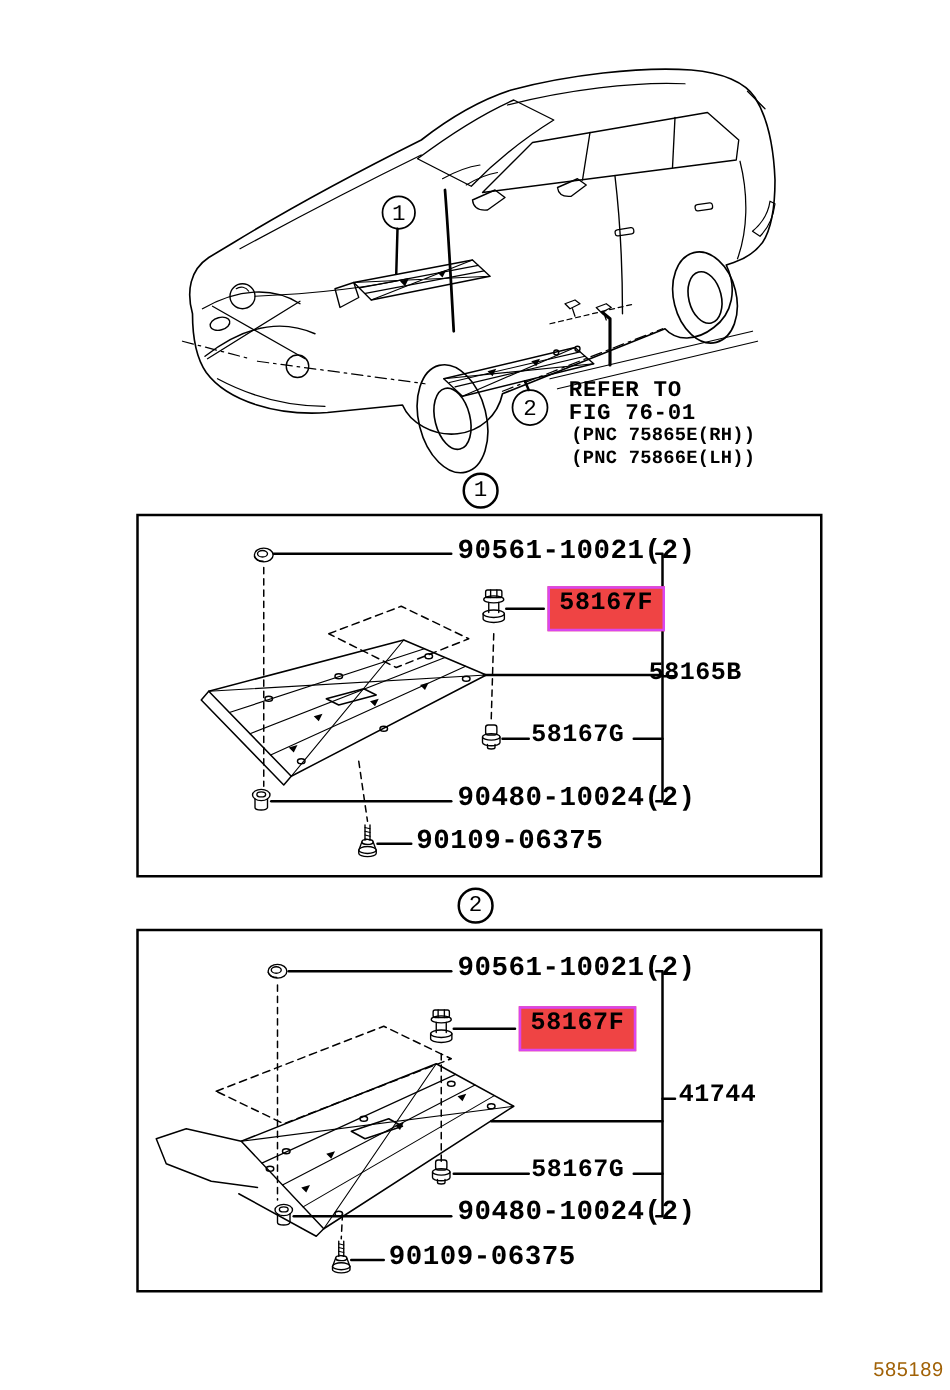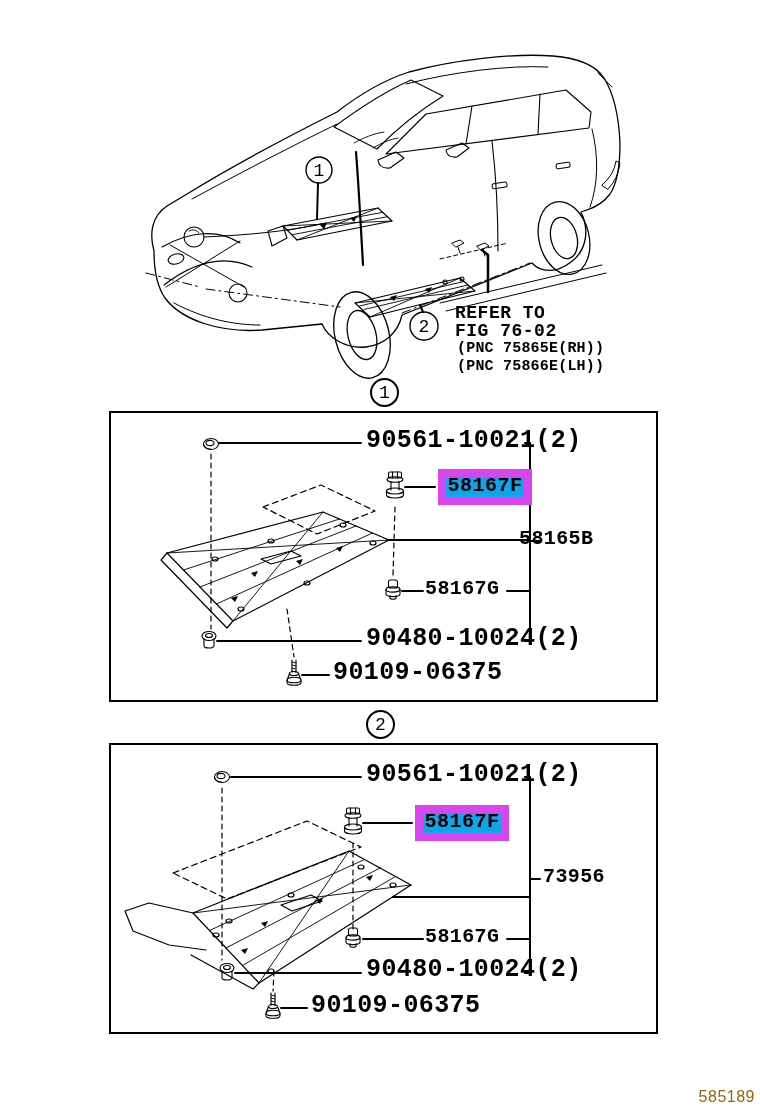--- a/index.html
+++ b/index.html
@@ -1,26 +1,26 @@
 <!DOCTYPE html>
 <html><head>
 <meta charset="utf-8">
 <style>
   html,body{margin:0;padding:0;background:#fff;}
   .page{position:relative;width:760px;height:1112px;background:#fff;overflow:hidden;
         font-family:"Liberation Mono","DejaVu Sans Mono",monospace;color:#000;}
   svg{display:block;}
   .abs{position:absolute;}
   
-  .pn{position:absolute;font-weight:700;font-size:25px;line-height:20px;white-space:nowrap;
+  .pn{position:absolute;font-weight:700;font-size:22px;line-height:20px;white-space:nowrap;
       letter-spacing:0.4px;color:#000;}
   .pn-big{font-size:20px;}
   
-  .hl{position:absolute;box-sizing:border-box;width:94px;height:36px;border:8px solid #d946ef;
-      background:#0ea5e9;display:flex;align-items:flex-end;justify-content:center;
+  .hl{position:absolute;box-sizing:border-box;width:94px;height:36px;border:2px solid #d946ef;
+      background:#ef4444;display:flex;align-items:flex-start;justify-content:center;
       font-weight:700;font-size:20px;letter-spacing:0.5px;}
   
   .figbox{position:absolute;box-sizing:border-box;width:549px;height:291px;border:2px solid #000;background:#fff;}
   .figsvg{position:absolute;left:0;top:0;}
   
   .callout{position:absolute;box-sizing:border-box;width:29px;height:29px;border:2px solid #000;
            border-radius:50%;display:flex;align-items:center;justify-content:center;
            font-size:18px;font-weight:400;background:#fff;}
   
   .refer{position:absolute;left:455px;top:305px;font-weight:700;white-space:nowrap;}
@@ -116,21 +116,21 @@
     <circle stroke-width="1.4" cx="179" cy="135" r="13"></circle>
     <text x="179" y="141" text-anchor="middle" fill="#000" stroke="none" font-family="Liberation Mono, DejaVu Sans Mono, monospace" font-size="18">1</text>
 
     <path stroke-width="2" d="M 283,277 L 280,270"></path>
     <circle stroke-width="1.4" cx="284" cy="291" r="14"></circle>
     <text x="284" y="297" text-anchor="middle" fill="#000" stroke="none" font-family="Liberation Mono, DejaVu Sans Mono, monospace" font-size="18">2</text>
   </svg>
 
   <div class="refer">
     <div class="r-lg">REFER TO</div>
-    <div class="r-lg">FIG 76-02</div>
+    <div class="r-lg">FIG 76-01</div>
     <div class="r-sm">(PNC 75865E(RH))</div>
     <div class="r-sm">(PNC 75866E(LH))</div>
   </div>
 
   <div class="callout" style="left:370px;top:378px">
     <span>1</span>
   </div>
 
   <div class="figbox" style="left:109px;top:411px">
     <svg class="figsvg" width="545" height="287" viewBox="0 0 545 287" fill="none" stroke="#000" stroke-width="1.2" stroke-linecap="round" stroke-linejoin="round">
@@ -280,20 +280,20 @@
         <path d="M -4.5,-3.5 L -6.5,2 M 4.5,-3.5 L 6.5,2"></path>
         <ellipse cx="0" cy="3" rx="7" ry="2.8"></ellipse>
         <path d="M -7,3 V 5.5 A 7,2.8 0 0 0 7,5.5 V 3"></path>
       </g>
     </svg>
 
     <div class="pn" style="left:255px;top:20px">90561-10021(2)</div>
     <div class="hl" style="left:304px;top:60px">
       <span>58167F</span>
     </div>
-    <div class="pn pn-big" style="left:432px;top:122px">73956</div>
+    <div class="pn pn-big" style="left:432px;top:122px">41744</div>
     <div class="pn pn-big" style="left:314px;top:182px">58167G</div>
     <div class="pn" style="left:255px;top:215px">90480-10024(2)</div>
     <div class="pn" style="left:200px;top:251px">90109-06375</div>
   </div>
 
   <div class="pagecode">585189</div>
 </div>
 
 </body></html>

